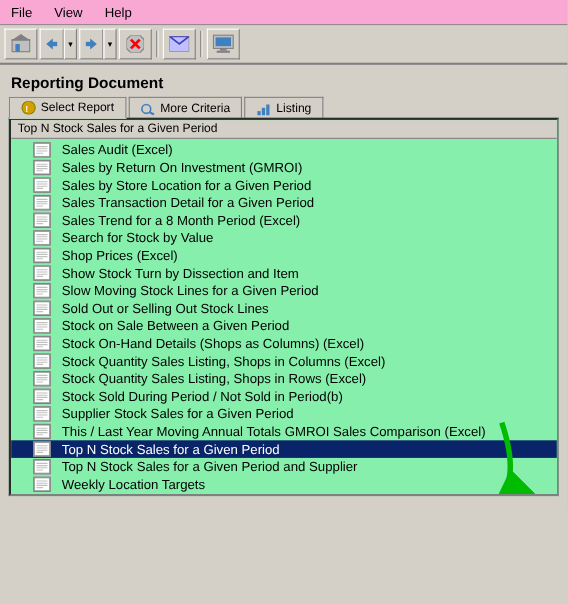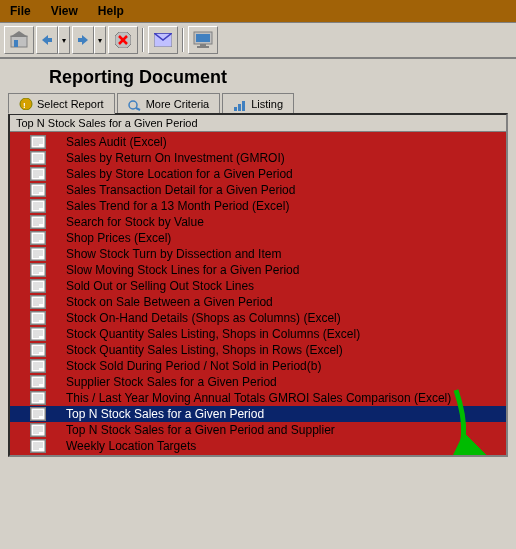--- a/index.html
+++ b/index.html
@@ -7,26 +7,25 @@
       font-family: 'MS Sans Serif', Arial, sans-serif;
       font-size: 12px;
       background: #d4d0c8;
       width: 516px;
       min-height: 549px;
       overflow: hidden;
     }
 
     
     .menubar {
-      background: #a16207;
+      background: #f9a8d4;
       padding: 2px 4px;
       display: flex;
       gap: 8px;
       border-bottom: 1px solid #808080;
-      font-weight: bold;
     }
     .menubar-item {
       padding: 2px 6px;
       cursor: pointer;
       font-size: 12px;
     }
 
     
     .toolbar {
       background: #d4d0c8;
@@ -66,25 +65,24 @@
       display: flex;
       align-items: center;
       justify-content: center;
       cursor: pointer;
       font-size: 8px;
     }
 
     
     .page-title {
       padding: 8px 10px 4px 10px;
-      font-size: 18px;
+      font-size: 14px;
       font-weight: bold;
       color: #000;
       background: #d4d0c8;
-      margin-left: 39px;
     }
 
     
     .tabs {
       display: flex;
       padding: 0 8px;
       gap: 2px;
       background: #d4d0c8;
     }
     .tab {
@@ -102,21 +100,21 @@
     }
     .tab.active {
       background: #d4d0c8;
       border-bottom: 1px solid #d4d0c8;
       font-weight: normal;
       z-index: 2;
     }
 
     
     .content-area {
-      background: #b91c1c;
+      background: #86efac;
       border: 2px inset #808080;
       margin: 0 8px 8px 8px;
       height: 344px;
       overflow-y: auto;
       position: relative;
     }
 
     
     .breadcrumb {
       background: #d4d0c8;
@@ -129,21 +127,21 @@
     }
 
     
     .list-container {
       padding: 2px 0;
     }
     .list-item {
       display: flex;
       align-items: center;
       padding: 1px 4px 1px 20px;
-      gap: 20px;
+      gap: 10px;
       cursor: pointer;
       font-size: 12px;
       white-space: nowrap;
     }
     .list-item.selected {
       background: #0a246a;
       color: white;
     }
 
     
@@ -306,21 +304,21 @@
         <span>Sales Transaction Detail for a Given Period</span>
       </div>
       <div class="list-item">
         <span style="width: 16px; height: 14px; flex-shrink: 0; display: inline-block; background: rgb(192, 192, 192); border: 1px solid rgb(128, 128, 128); position: relative;"><svg width="14" height="12" viewBox="0 0 14 12">
     <rect x="0" y="0" width="14" height="12" fill="#ffffff" stroke="#808080" stroke-width="1"></rect>
     <line x1="2" y1="3" x2="12" y2="3" stroke="#c0c0c0" stroke-width="1"></line>
     <line x1="2" y1="5" x2="12" y2="5" stroke="#c0c0c0" stroke-width="1"></line>
     <line x1="2" y1="7" x2="12" y2="7" stroke="#c0c0c0" stroke-width="1"></line>
     <line x1="2" y1="9" x2="8" y2="9" stroke="#c0c0c0" stroke-width="1"></line>
   </svg></span>
-        <span>Sales Trend for a 13 Month Period (Excel)</span>
+        <span>Sales Trend for a 8 Month Period (Excel)</span>
       </div>
       <div class="list-item">
         <span style="width: 16px; height: 14px; flex-shrink: 0; display: inline-block; background: rgb(192, 192, 192); border: 1px solid rgb(128, 128, 128); position: relative;"><svg width="14" height="12" viewBox="0 0 14 12">
     <rect x="0" y="0" width="14" height="12" fill="#ffffff" stroke="#808080" stroke-width="1"></rect>
     <line x1="2" y1="3" x2="12" y2="3" stroke="#c0c0c0" stroke-width="1"></line>
     <line x1="2" y1="5" x2="12" y2="5" stroke="#c0c0c0" stroke-width="1"></line>
     <line x1="2" y1="7" x2="12" y2="7" stroke="#c0c0c0" stroke-width="1"></line>
     <line x1="2" y1="9" x2="8" y2="9" stroke="#c0c0c0" stroke-width="1"></line>
   </svg></span>
         <span>Search for Stock by Value</span>

